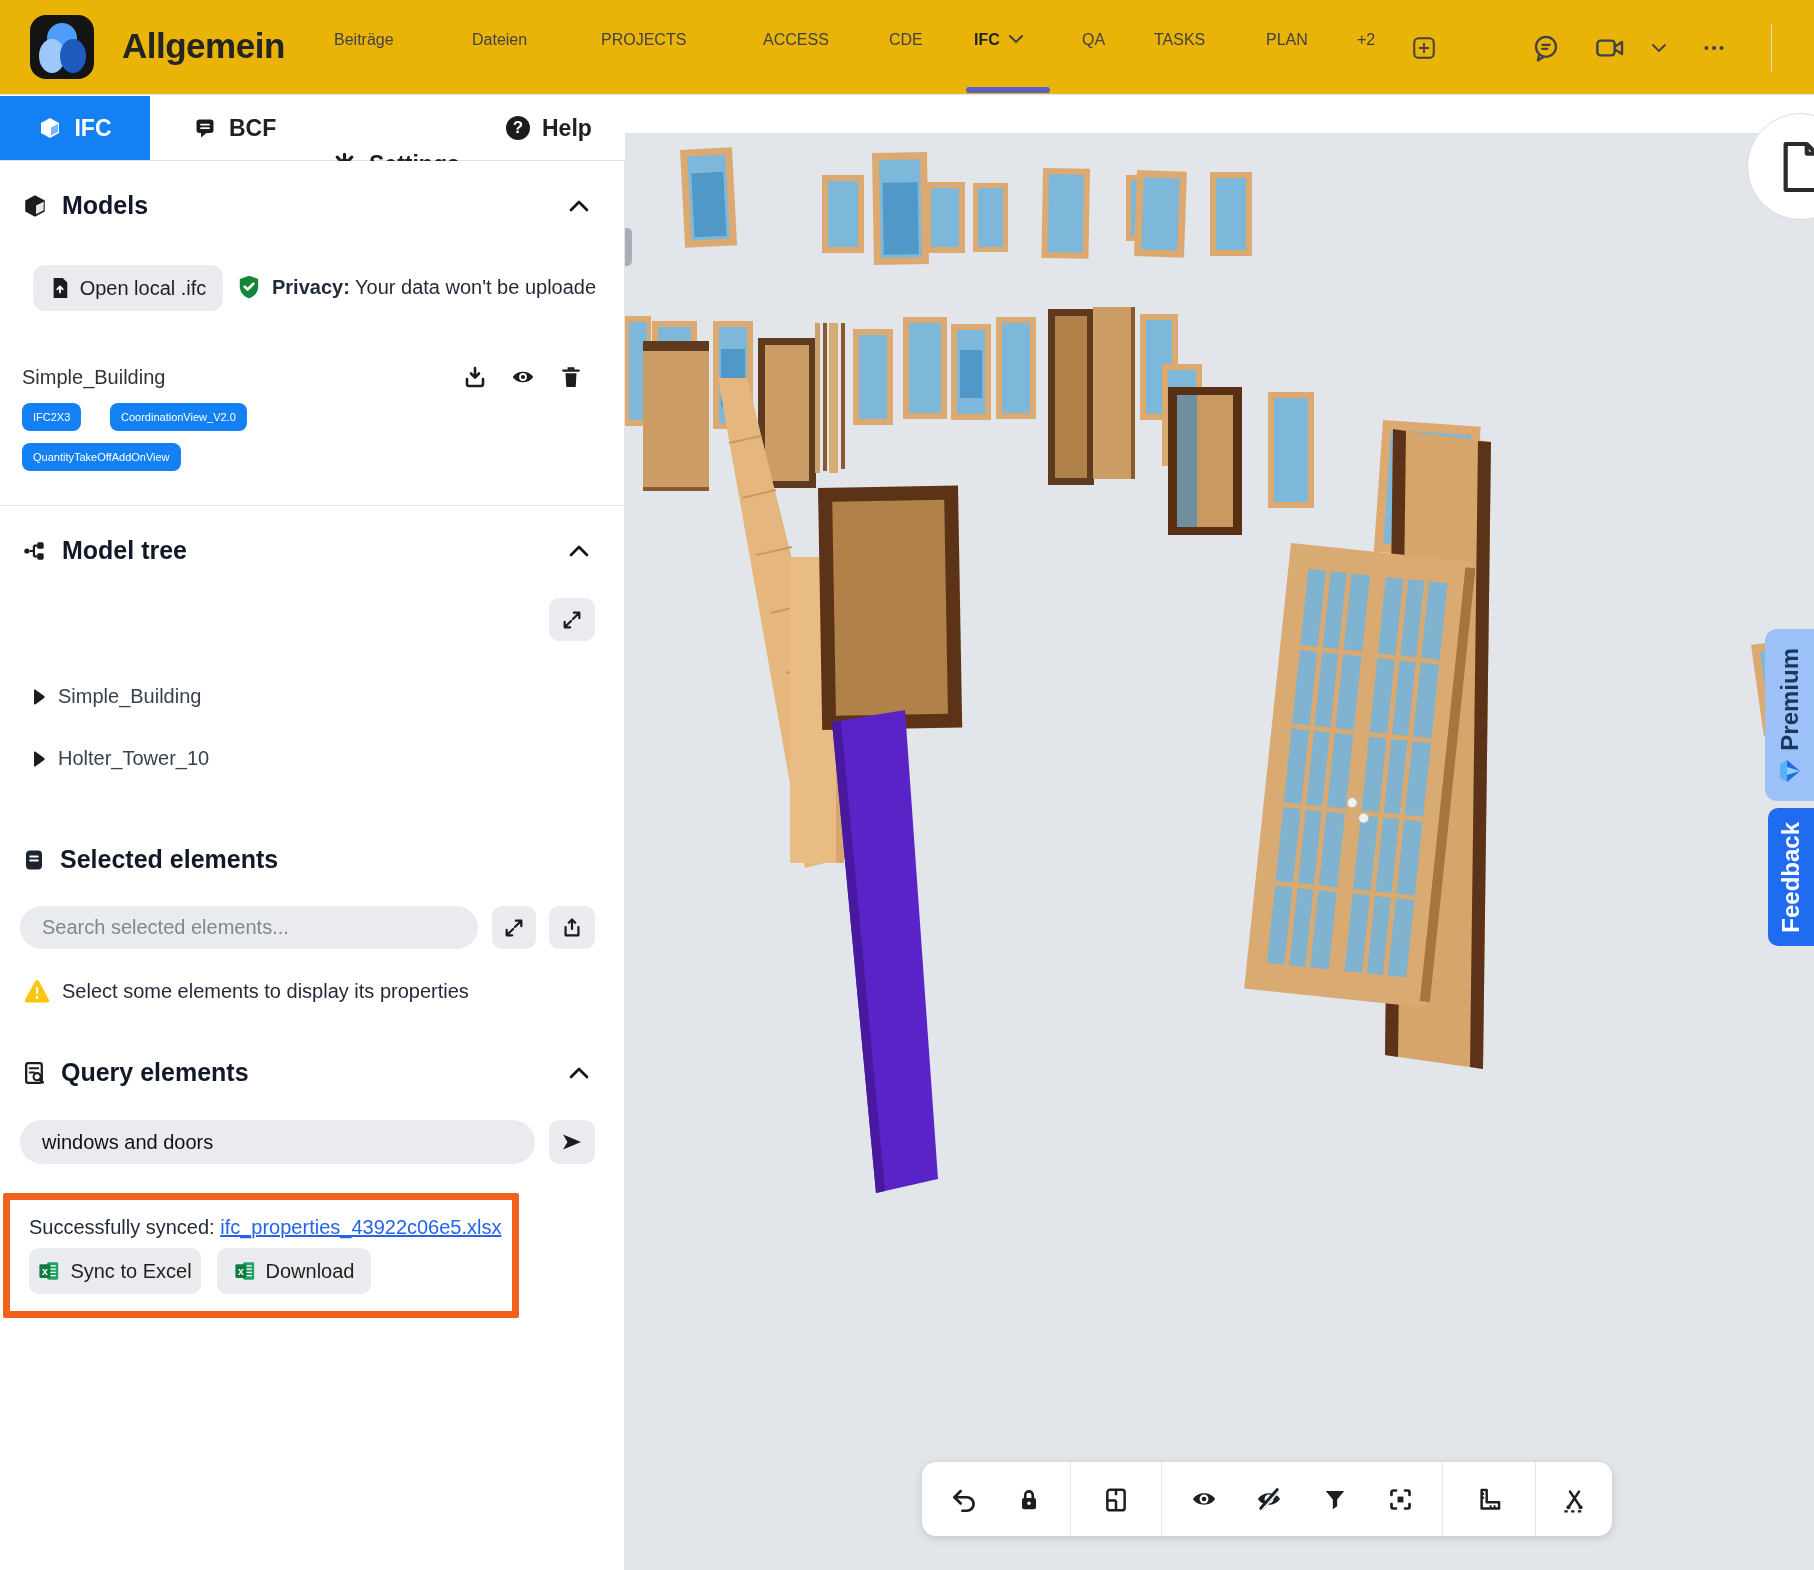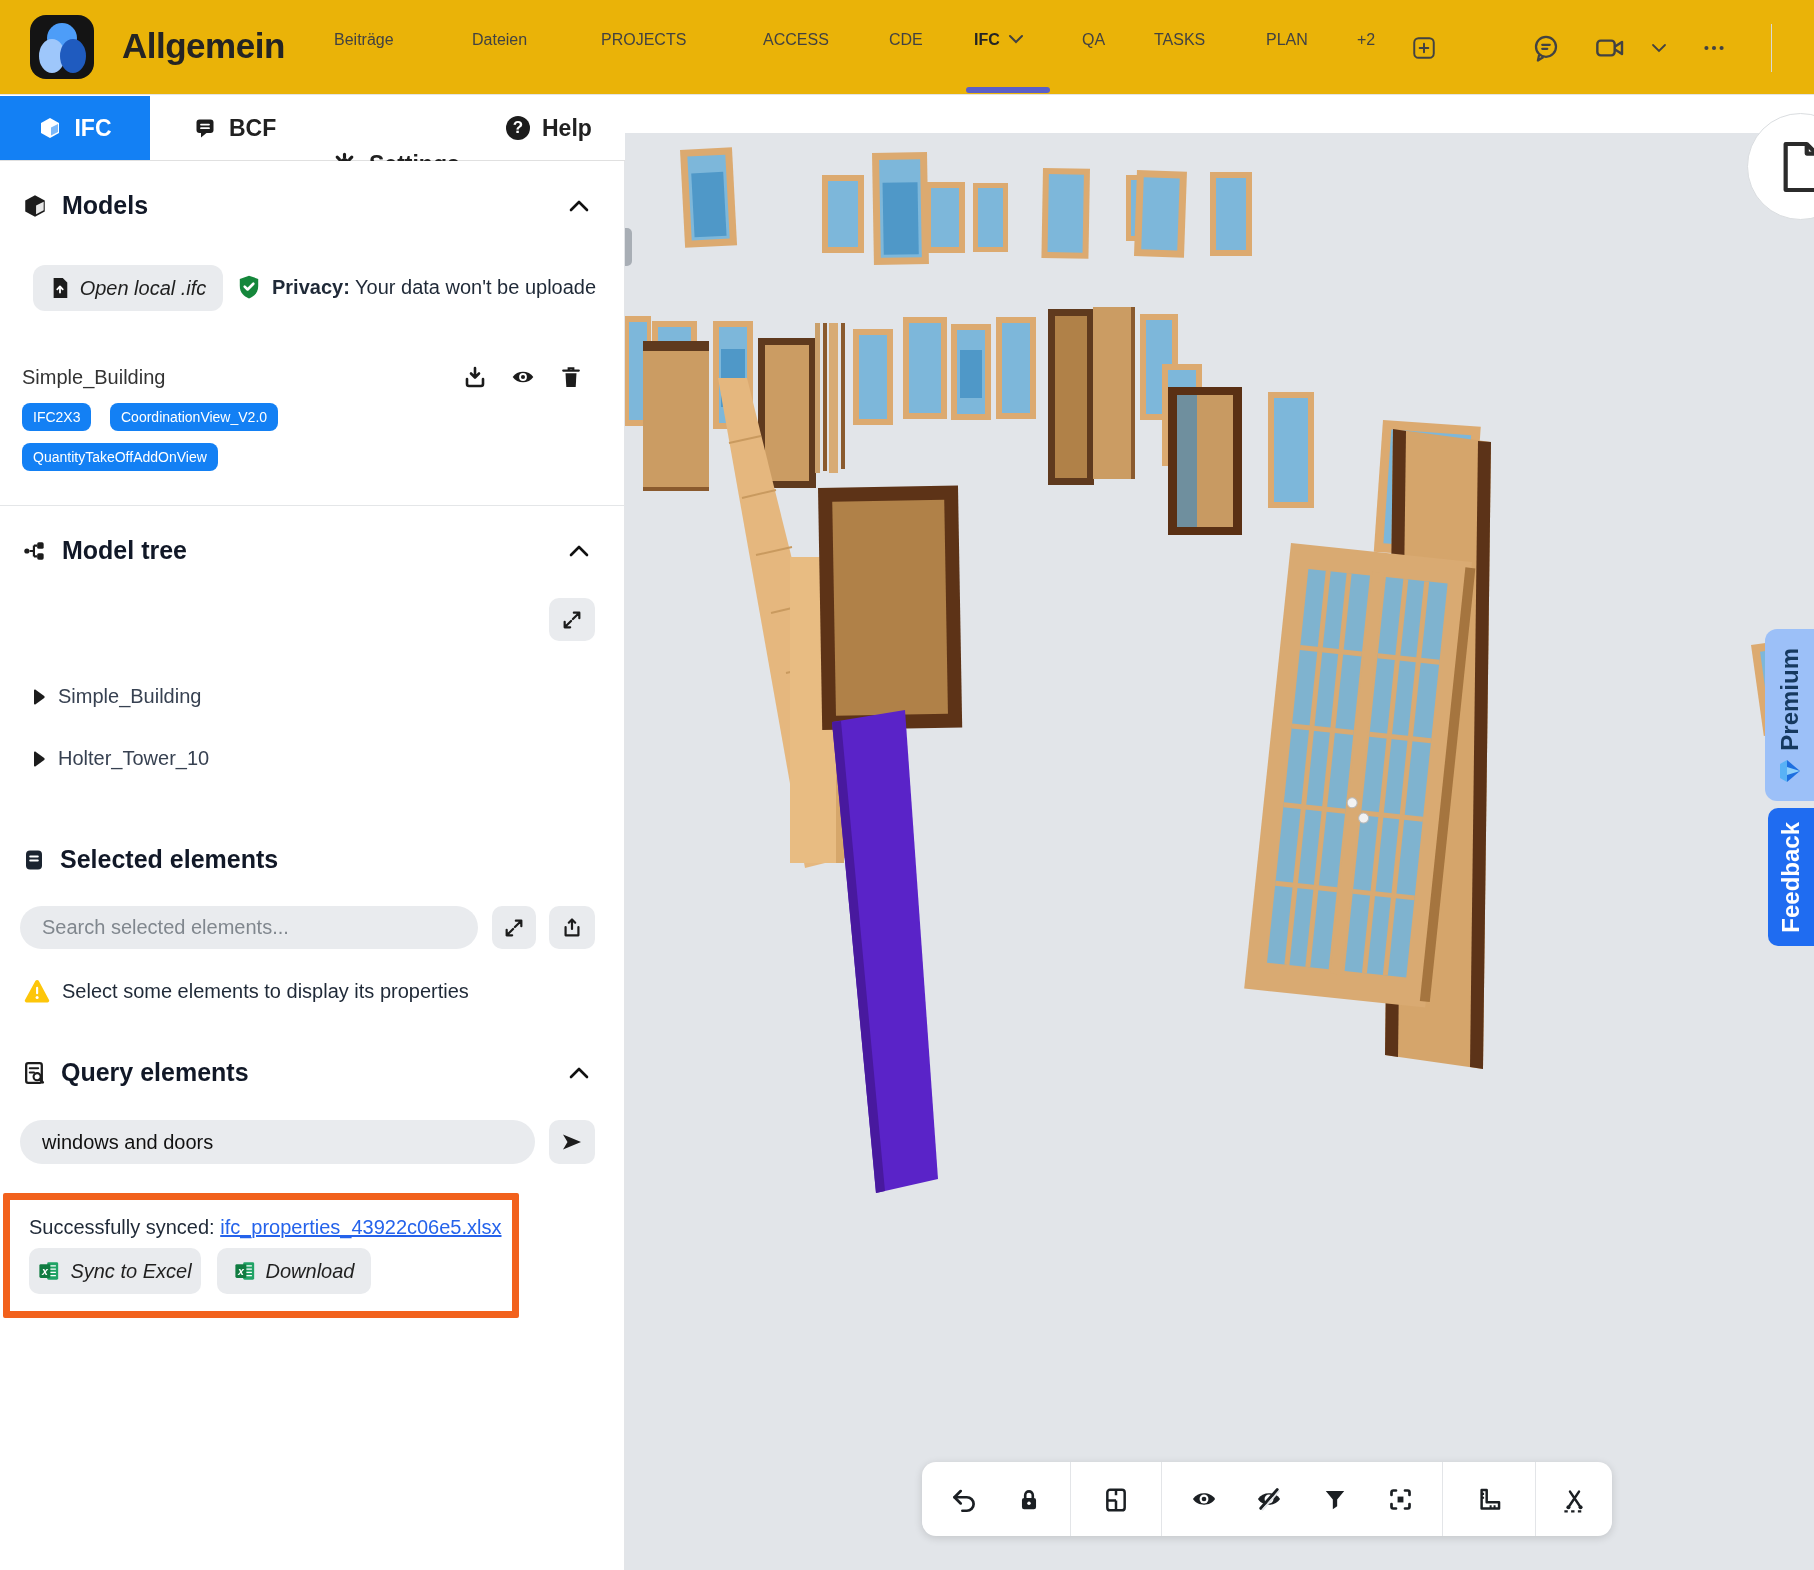--- a/index.html
+++ b/index.html
@@ -24,25 +24,25 @@
   
   .ptabbar { position:absolute; left:0; top:96px; width:625px; height:65px; background:#fff; border-bottom:1px solid #e0e0e0; }
   .ptab { position:absolute; top:0; height:64px; display:flex; align-items:center; gap:12px; font-size:23px; font-weight:bold; color:#212121; cursor:pointer; }
   .ptab-ifc { left:0; width:150px; justify-content:center; background:#1380f4; color:#fff; }
   .ptab-bcf { left:193px; } .ptab-settings { left:332px;margin-top:36px; } .ptab-help { left:506px; }
 
   
   .left-panel { position:absolute; left:0; top:161px; width:625px; height:1409px; background:#fff; border-right:1px solid #e3e5e8;padding-left:27px; }
   .sec-head { position:absolute; left:22px; display:flex; align-items:center; gap:14px; font-size:25px; font-weight:bold; color:#111827; }
   .collapse-btn { position:absolute; left:564px; width:30px; height:26px; display:flex; align-items:center; justify-content:center; cursor:pointer; }
-  .grey-btn { background:#e9ebee; border:none; border-radius:12px; display:flex; align-items:center; justify-content:center; gap:10px; font-size:20px; color:#1f1f1f; font-family:inherit; cursor:pointer;font-style:italic; }
+  .grey-btn { background:#e9ebee; border:none; border-radius:12px; display:flex; align-items:center; justify-content:center; gap:10px; font-size:20px; color:#1f1f1f; font-family:inherit; cursor:pointer; }
   .pill-input { position:absolute; background:#e9ebee; border:none; border-radius:22px; padding:0 22px; font-size:20px; color:#111; font-family:inherit; }
   .pill-input::placeholder { color:#80878e; }
   .sq-btn { position:absolute; width:46px; height:43px; background:#e9ebee; border:none; border-radius:10px; display:flex; align-items:center; justify-content:center; cursor:pointer; }
-  .badge { position:absolute; height:28px; padding:0 11px; background:#1380f4; color:#fff; font-size:14px; display:flex; align-items:center; border-radius:8px; }
+  .badge { position:absolute; height:28px; padding:0 11px; background:#1380f4; color:#fff; font-size:11px; display:flex; align-items:center; border-radius:8px; }
   .divider { position:absolute; left:0; width:625px; height:1px; background:#e4e6e8; }
   .tree-item { position:absolute; left:32px; display:flex; align-items:center; gap:12px; font-size:20px; color:#374151; cursor:pointer; }
   .icon-btn { position:absolute; width:28px; height:28px; display:flex; align-items:center; justify-content:center; cursor:pointer; }
 
   .orange-box { position:absolute; left:3px; top:1032px; width:516px; height:125px; border:7px solid #f2611c; border-radius:2px; }
   .sync-line { position:absolute; left:19px; top:16px; font-size:20px; color:#1f2937; white-space:nowrap; }
   .sync-line a { color:#2563eb; text-decoration:underline; cursor:pointer; }
 
   
   .canvas { position:absolute; left:625px; top:133px; width:1189px; height:1437px; background:#e2e5e9; overflow:hidden; }

